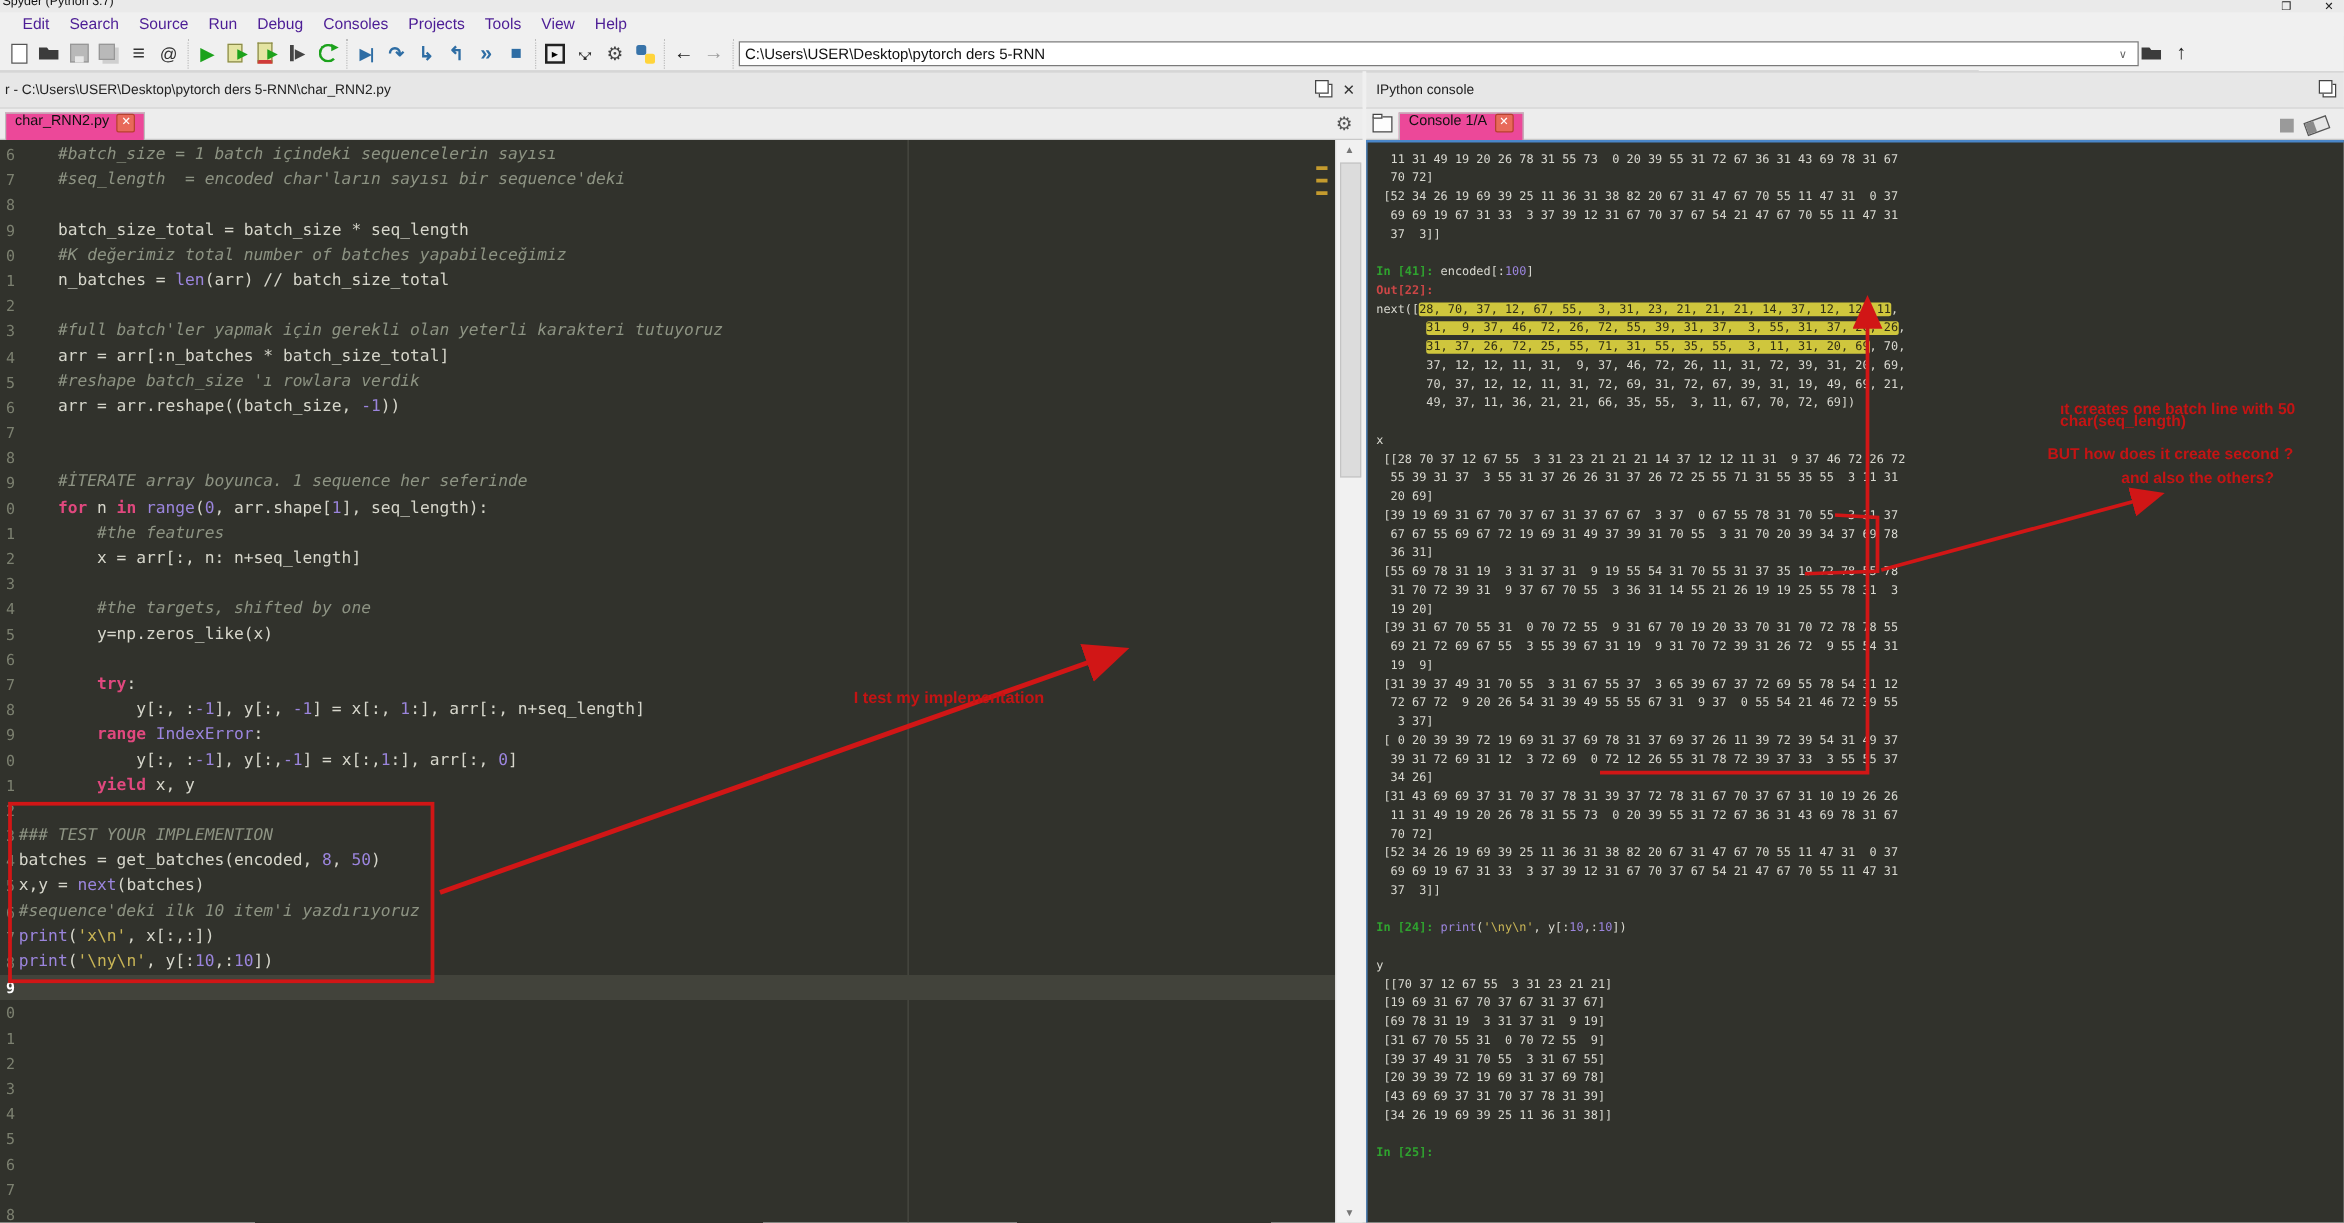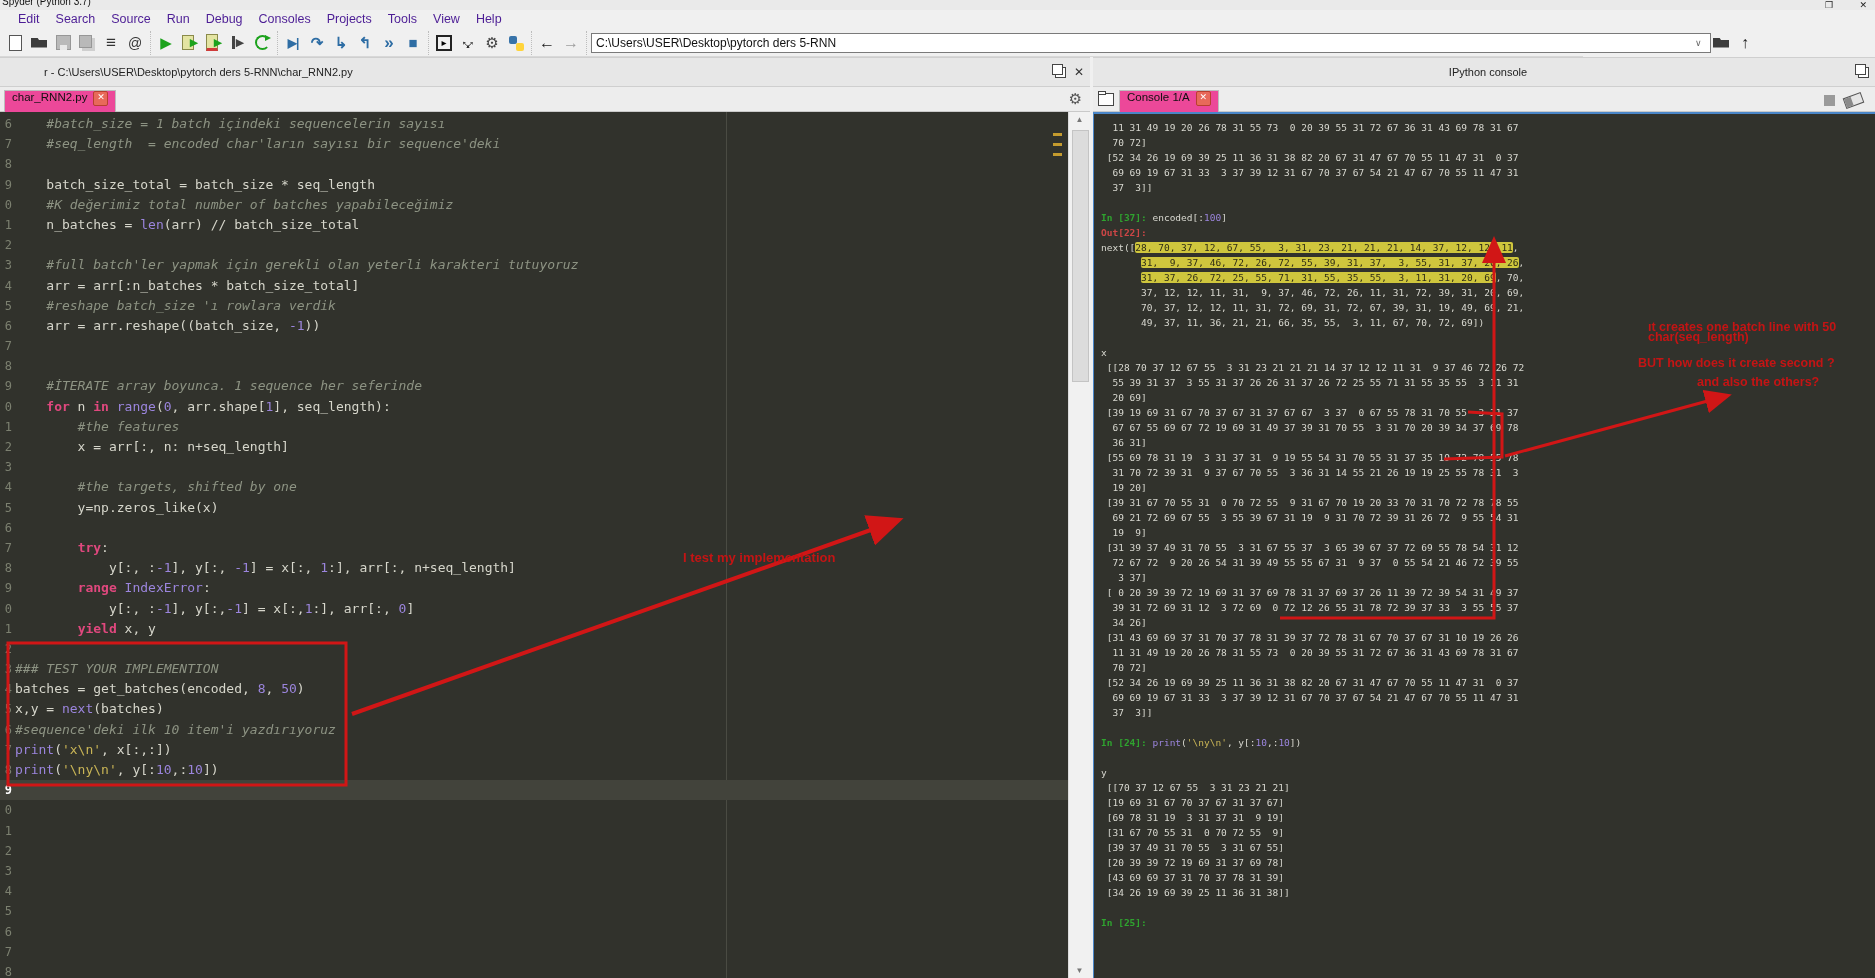--- a/index.html
+++ b/index.html
@@ -52,21 +52,21 @@
   .i-back::before{content:"←";font-size:16px;color:#222;font-weight:bold;}
   .i-forward::before{content:"→";font-size:16px;color:#9d9d9d;font-weight:bold;}
   .i-open-dir::before{content:"";width:16px;height:10px;background:#3c3c3c;display:block;clip-path:polygon(0 0,40% 0,50% 25%,100% 25%,100% 100%,0 100%);}
   .i-up-dir::before{content:"↑";font-size:16px;color:#222;font-weight:bold;}
   #pathwrap{display:flex;align-items:center;margin-left:4px;}
   #path-field{width:1100px;height:18px;border:1px solid #7a7a7a;background:#fff;font-size:12px;font-family:"Liberation Sans",sans-serif;padding:0 14px 0 4px;color:#111;}
   #path-drop{margin-left:-16px;font-size:9px;color:#666;width:14px;}
 
   
   .phdr{position:absolute;top:57px;height:30px;background:#e7e7e7;border-top:1px solid #cfcfcf;border-bottom:1px solid #cfcfcf;box-sizing:border-box;}
-  #ed-hdr{left:0;width:1090px;padding-left:40px;} #con-hdr{left:1093px;width:782px;text-align:center;}
+  #ed-hdr{left:0;width:1090px;} #con-hdr{left:1093px;width:782px;}
   .phdr .lbl{font-size:11px;color:#222;line-height:28px;padding-left:4px;white-space:nowrap;overflow:hidden;display:block;}
   .hbtns{position:absolute;right:6px;top:0;height:28px;display:flex;align-items:center;gap:8px;}
   .float-ic{width:9px;height:9px;border:1px solid #444;position:relative;background:#fff;}
   .float-ic::after{content:"";position:absolute;width:9px;height:9px;border:1px solid #444;background:#fff;left:-4px;top:-4px;}
   .x-ic{font-size:12px;color:#333;line-height:10px;}
 
   
   .tabrow{position:absolute;top:87px;height:25px;background:#ededed;border-bottom:1px solid #c9c9c9;box-sizing:border-box;}
   #ed-tabrow{left:0;width:1090px;} #con-tabrow{left:1093px;width:782px;}
   .tab{position:absolute;top:3px;height:21px;background:#ec4899;border:1px solid #bdbdbd;border-bottom:none;display:flex;align-items:flex-start;padding:0 7px;gap:6px;}
@@ -401,21 +401,21 @@
     <span class="sarr" style="bottom:3px">▼</span>
   </div>
 
   <div id="console">
       <pre class="con-line"><span class="w">  11 31 49 19 20 26 78 31 55 73  0 20 39 55 31 72 67 36 31 43 69 78 31 67</span></pre>
       <pre class="con-line"><span class="w">  70 72]</span></pre>
       <pre class="con-line"><span class="w"> [52 34 26 19 69 39 25 11 36 31 38 82 20 67 31 47 67 70 55 11 47 31  0 37</span></pre>
       <pre class="con-line"><span class="w">  69 69 19 67 31 33  3 37 39 12 31 67 70 37 67 54 21 47 67 70 55 11 47 31</span></pre>
       <pre class="con-line"><span class="w">  37  3]]</span></pre>
       <pre class="con-line"></pre>
-      <pre class="con-line"><span class="g">In [37]: </span><span class="w">encoded[:</span><span class="nu">100</span><span class="w">]</span></pre>
+      <pre class="con-line"><span class="g">In [41]: </span><span class="w">encoded[:</span><span class="nu">100</span><span class="w">]</span></pre>
       <pre class="con-line"><span class="r">Out[22]:</span></pre>
       <pre class="con-line"><span class="w">next([</span><span class="h">28, 70, 37, 12, 67, 55,  3, 31, 23, 21, 21, 21, 14, 37, 12, 12, 11</span><span class="w">,</span></pre>
       <pre class="con-line"><span class="w">       </span><span class="h">31,  9, 37, 46, 72, 26, 72, 55, 39, 31, 37,  3, 55, 31, 37, 26, 26</span><span class="w">,</span></pre>
       <pre class="con-line"><span class="w">       </span><span class="h">31, 37, 26, 72, 25, 55, 71, 31, 55, 35, 55,  3, 11, 31, 20, 69</span><span class="w">, 70,</span></pre>
       <pre class="con-line"><span class="w">       37, 12, 12, 11, 31,  9, 37, 46, 72, 26, 11, 31, 72, 39, 31, 20, 69,</span></pre>
       <pre class="con-line"><span class="w">       70, 37, 12, 12, 11, 31, 72, 69, 31, 72, 67, 39, 31, 19, 49, 69, 21,</span></pre>
       <pre class="con-line"><span class="w">       49, 37, 11, 36, 21, 21, 66, 35, 55,  3, 11, 67, 70, 72, 69])</span></pre>
       <pre class="con-line"></pre>
       <pre class="con-line"><span class="w">x</span></pre>
       <pre class="con-line"><span class="w"> [[28 70 37 12 67 55  3 31 23 21 21 21 14 37 12 12 11 31  9 37 46 72 26 72</span></pre>

